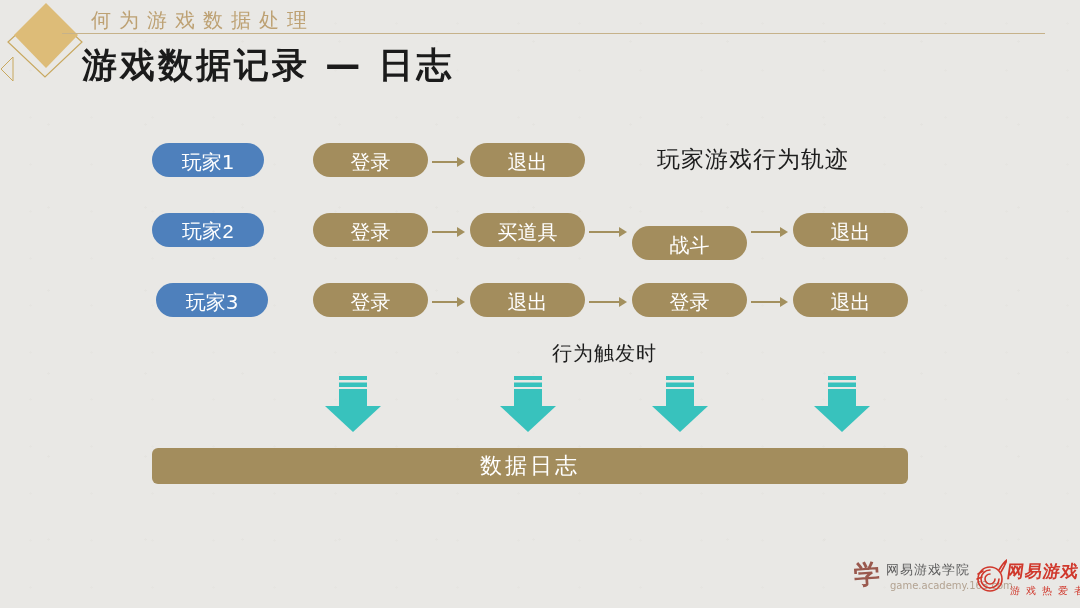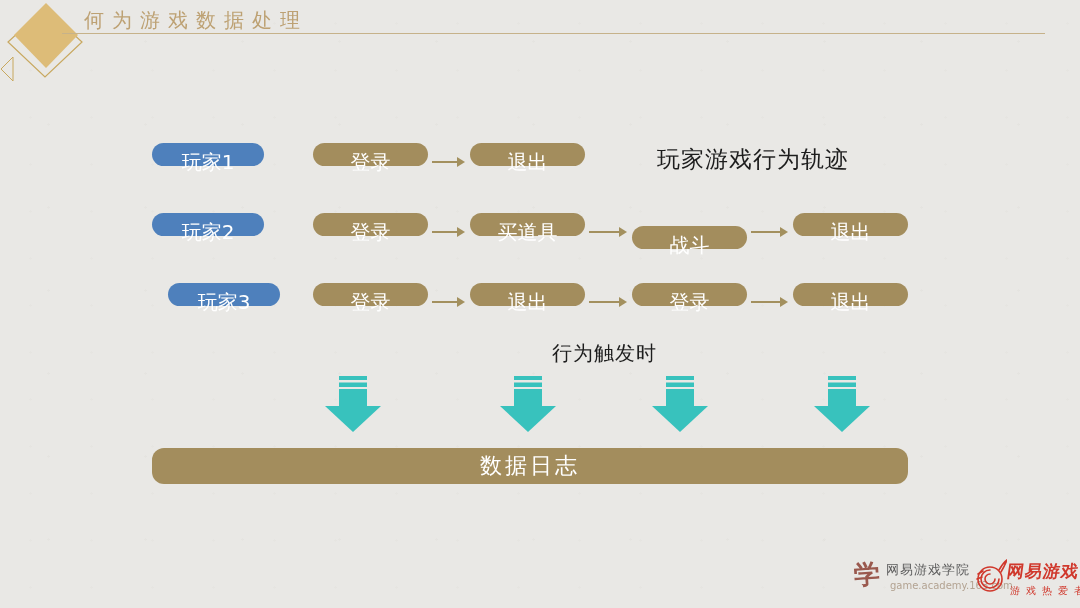--- a/index.html
+++ b/index.html
@@ -6,39 +6,39 @@
   .slide{
     position:relative;width:1080px;height:608px;overflow:hidden;
     background:#e9e8e5;
     background-image:radial-gradient(rgba(120,115,105,0.04) 1px, transparent 1.5px),
                      radial-gradient(rgba(120,115,105,0.03) 1px, transparent 1.6px);
     background-size:97px 83px,61px 47px;
     font-family:"DejaVu Sans","Liberation Sans",sans-serif;
   }
   
   .deco-svg{position:absolute;left:0;top:0;}
-  .kicker{position:absolute;left:84px;top:7px;font-size:20px;letter-spacing:8px;
+  .kicker{position:absolute;left:91px;top:7px;font-size:20px;letter-spacing:8px;
           color:#bda173;font-weight:400;white-space:nowrap;}
   .header-line{position:absolute;left:62px;top:33px;width:983px;height:1px;background:#c6b28a;}
   .title{position:absolute;left:82px;top:42px;font-size:35px;font-weight:600;color:#1b1b1b;
          letter-spacing:3px;white-space:nowrap;}
   
-  .pill{position:absolute;height:23px;border-radius:20px;color:#fff;font-size:20px;
+  .pill{position:absolute;height:34px;border-radius:20px;color:#fff;font-size:20px;
         line-height:39px;text-align:center;white-space:nowrap;}
   .player-pill{background:#4e80bc;box-shadow:inset 0 0 0 1px #٤;}
   .action-pill{background:#a38d5d;}
   .connector{position:absolute;height:2px;background:#a3905e;}
   .connector .head{position:absolute;right:-7px;top:-4px;width:0;height:0;
         border-top:5px solid transparent;border-bottom:5px solid transparent;
         border-left:8px solid #a3905e;}
   .annot{position:absolute;color:#1d1d1d;white-space:nowrap;}
   .annot-trajectory{left:657px;top:144px;font-size:23px;font-weight:500;letter-spacing:1px;}
   .annot-trigger{left:552px;top:340px;font-size:20px;font-weight:500;letter-spacing:1px;}
   .t-arrow{position:absolute;top:376px;width:60px;height:56px;}
-  .log-bar{position:absolute;left:152px;top:448px;width:756px;height:36px;border-radius:12px;
+  .log-bar{position:absolute;left:152px;top:448px;width:756px;height:36px;border-radius:6px;
         background:#a38d5d;color:#fff;font-size:22px;line-height:36px;text-align:center;
         letter-spacing:3px;}
   .acad-icon{position:absolute;left:854px;top:557px;font-size:26px;font-weight:700;
         color:#9a594e;transform:rotate(-4deg);}
   .acad-name{position:absolute;left:886px;top:561px;font-size:13px;color:#5c5c5c;
         letter-spacing:1px;white-space:nowrap;}
   .acad-url{position:absolute;left:890px;top:580px;font-size:10px;color:#b3a392;white-space:nowrap;}
   .ne-icon{position:absolute;left:975px;top:556px;}
   .ne-name{position:absolute;left:1007px;top:560px;font-size:17px;font-weight:800;
         color:#d0382c;transform:skewX(-8deg);letter-spacing:1px;white-space:nowrap;}
@@ -51,43 +51,44 @@
 <div class="slide">
 
   <svg class="deco-svg" width="100" height="100" viewBox="0 0 100 100">
     <polygon points="45,8 82,42 45,77 8,42" fill="none" stroke="#c8a85f" stroke-width="1.2"></polygon>
     <polygon points="46,3 78,35 46,68 14,35" fill="#ddbc78"></polygon>
     <polygon points="13,57 13,81 1,69" fill="none" stroke="#c8a85f" stroke-width="1"></polygon>
   </svg>
 
   <div class="kicker">何为游戏数据处理</div>
   <div class="header-line"></div>
+  <div class="title">游戏数据记录 — 日志</div>
 
   <div id="rows">
       <div class="pill player-pill" style="left: 152px; top: 143px; width: 112px;">玩家1</div>
       <div class="pill action-pill" style="left: 313px; top: 143px; width: 115px;">登录</div>
       <div class="pill action-pill" style="left: 470px; top: 143px; width: 115px;">退出</div>
       <div class="connector" style="left: 432px; top: 161px; width: 26px;">
         <div class="head"></div>
       </div>
-      <div class="pill player-pill" style="left: 152px; top: 213px; width: 112px;">玩家2</div>
+      <div class="pill player-pill" style="left: 152px; top: 213px; width: 112px; font-family: Liberation Mono, monospace;">玩家2</div>
       <div class="pill action-pill" style="left: 313px; top: 213px; width: 115px;">登录</div>
       <div class="pill action-pill" style="left: 470px; top: 213px; width: 115px;">买道具</div>
       <div class="connector" style="left: 432px; top: 231px; width: 26px;">
         <div class="head"></div>
       </div>
       <div class="pill action-pill" style="left: 632px; top: 226px; width: 115px; font-family: Liberation Serif, serif;">战斗</div>
       <div class="connector" style="left: 589px; top: 231px; width: 31px;">
         <div class="head"></div>
       </div>
       <div class="pill action-pill" style="left: 793px; top: 213px; width: 115px;">退出</div>
       <div class="connector" style="left: 751px; top: 231px; width: 30px;">
         <div class="head"></div>
       </div>
-      <div class="pill player-pill" style="left: 168px; top: 283px; width: 112px;">玩家3</div>
+      <div class="pill player-pill" style="left: 156px; top: 283px; width: 112px;">玩家3</div>
       <div class="pill action-pill" style="left: 313px; top: 283px; width: 115px;">登录</div>
       <div class="pill action-pill" style="left: 470px; top: 283px; width: 115px;">退出</div>
       <div class="connector" style="left: 432px; top: 301px; width: 26px;">
         <div class="head"></div>
       </div>
       <div class="pill action-pill" style="left: 632px; top: 283px; width: 115px;">登录</div>
       <div class="connector" style="left: 589px; top: 301px; width: 31px;">
         <div class="head"></div>
       </div>
       <div class="pill action-pill" style="left: 793px; top: 283px; width: 115px;">退出</div>

